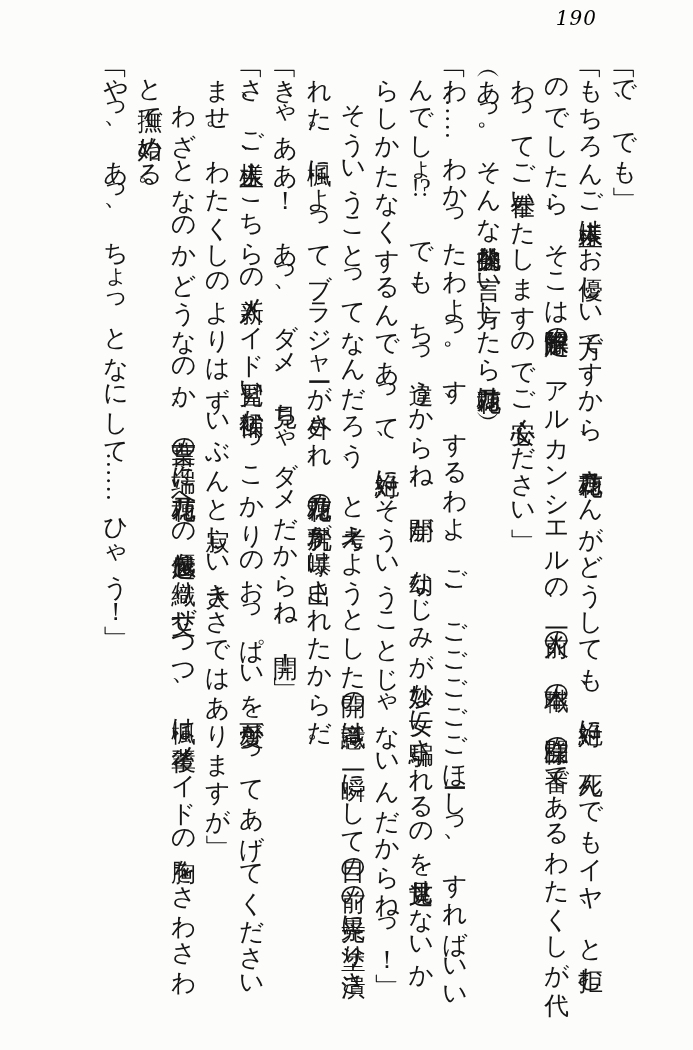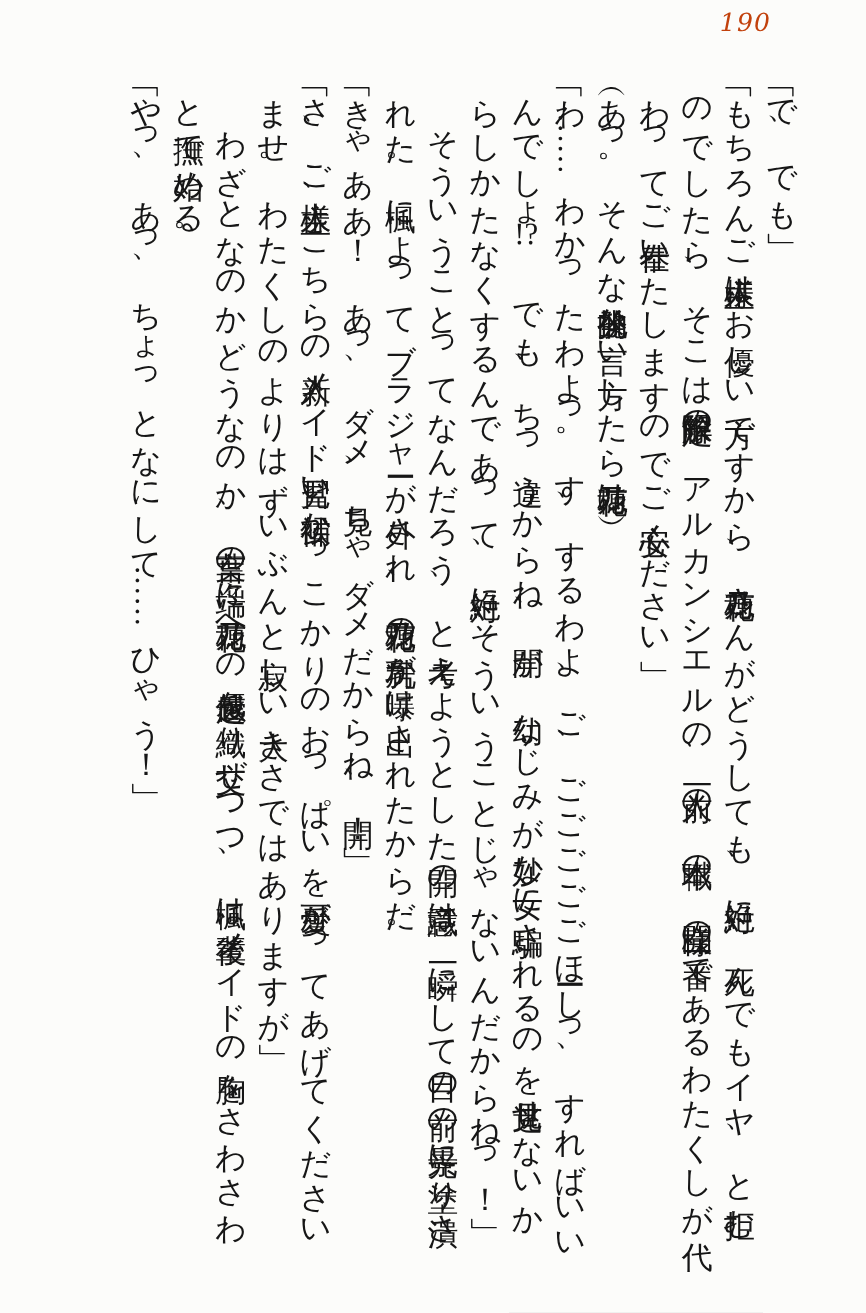--- a/index.html
+++ b/index.html
@@ -13,25 +13,25 @@
     height: 1050px;
     margin: 0 auto;
     background: #fcfcfa;
     overflow: hidden;
     font-family: "DejaVu Serif", "Liberation Serif", serif;
     color: #1c1c1c;
   }
   .page-number {
     position: absolute;
     top: 6px;
-    right: 76px;
+    right: 96px;
     font-size: 20px;
     font-style: italic;
     letter-spacing: 1px;
-    color: #c2410c;
+    color: #000000;
     font-family: "DejaVu Serif", serif;
   }
   .vtext {
     position: absolute;
     top: 62px;
     right: 52px;
     height: 940px;
     width: 582px;
     writing-mode: vertical-rl;
     text-orientation: mixed;

